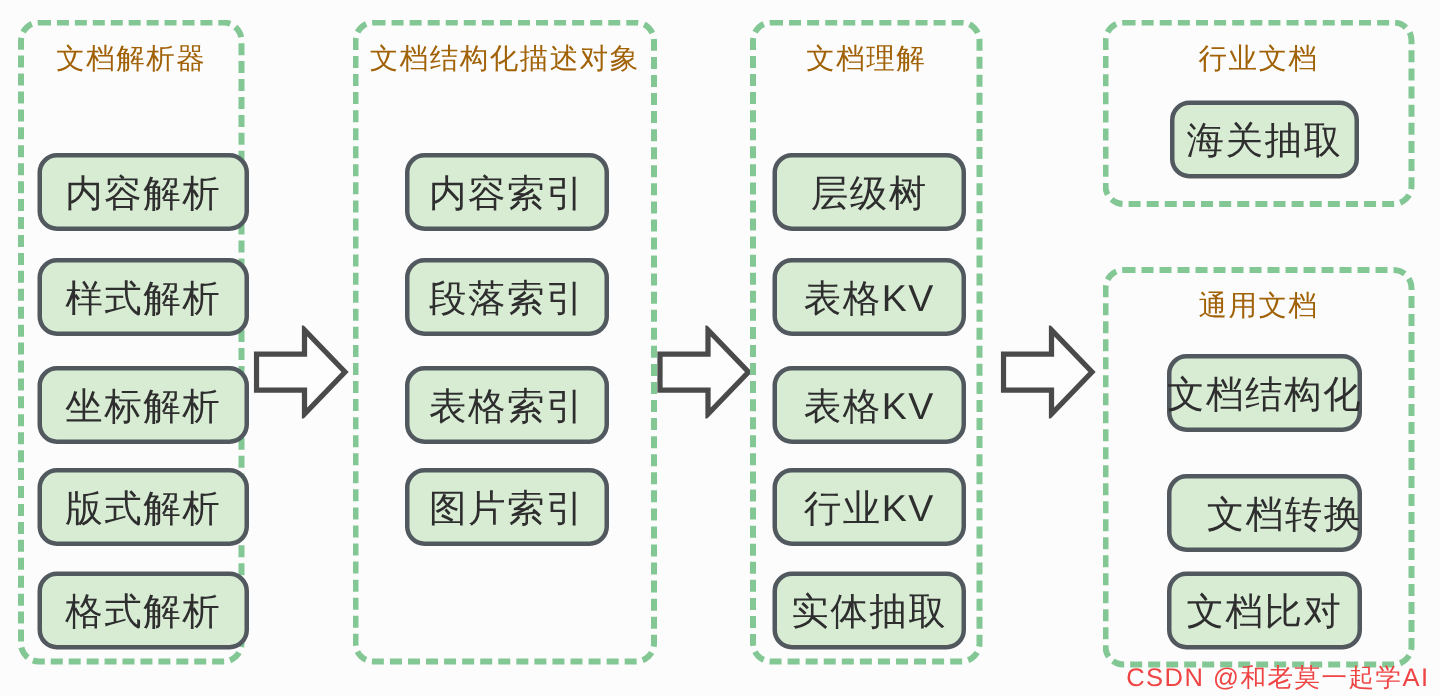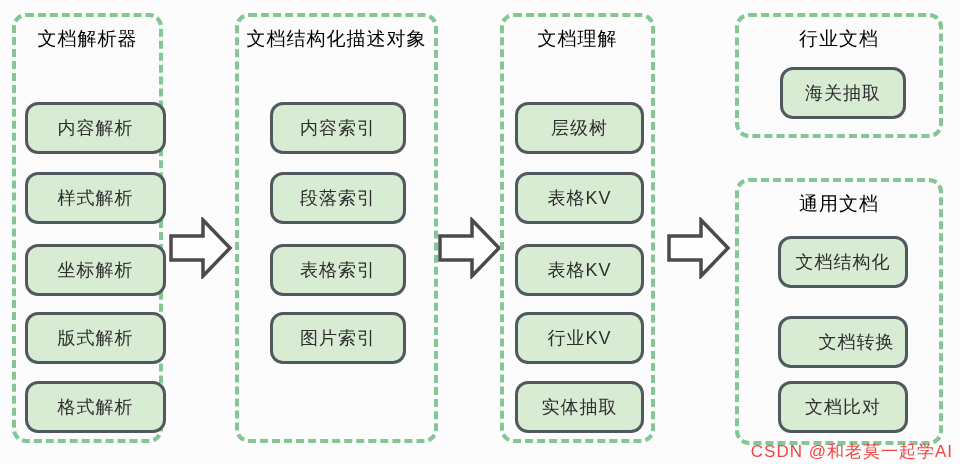--- a/index.html
+++ b/index.html
@@ -21,34 +21,34 @@
     background: transparent;
   }
   .group-title {
     position: absolute;
     top: 9px;
     left: 0;
     right: 0;
     text-align: center;
     font-size: 19px;
     font-weight: 500;
-    color: #000000;
+    color: #a16207;
     letter-spacing: 1px;
     white-space: nowrap;
   }
   .node {
     position: absolute;
     height: 52px;
     background: #d8ecd4;
     border: 3px solid #51595f;
     border-radius: 13px;
     display: flex;
     align-items: center;
     justify-content: center;
-    font-size: 18px;
+    font-size: 25px;
     font-weight: 500;
     color: #2e2e2e;
     letter-spacing: 1px;
     white-space: nowrap;
   }
 
   
   #g1 { left: 12px; top: 13px; width: 151px; height: 430px; }
   #g1 .node { left: 9px;  width: 141px; }
   

